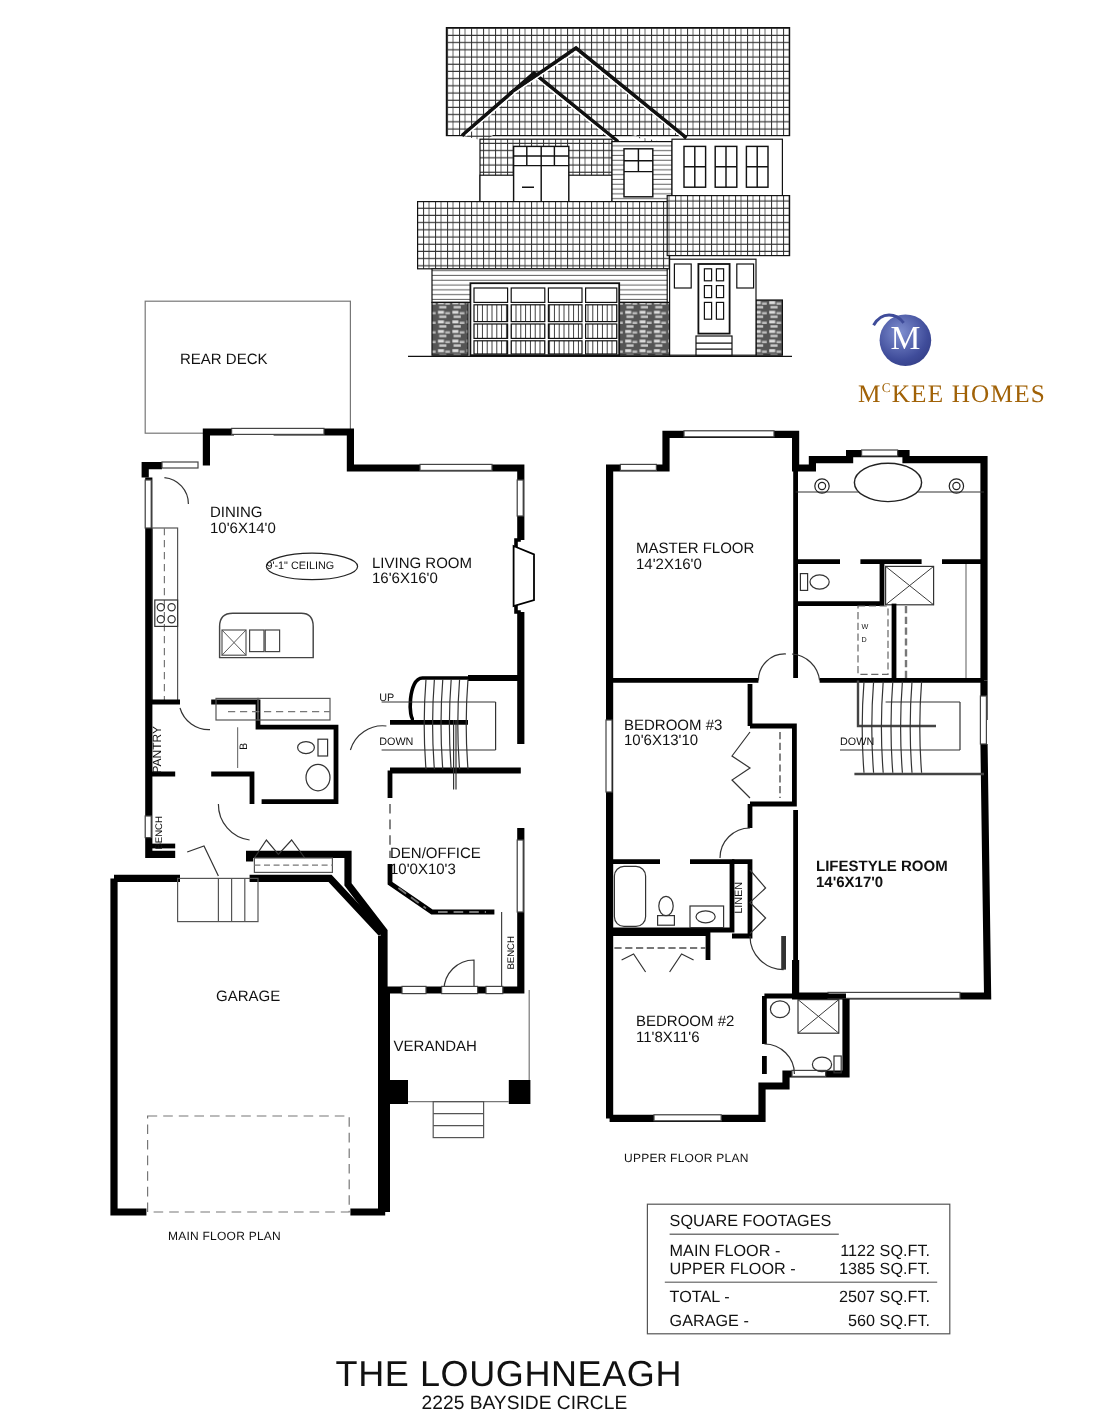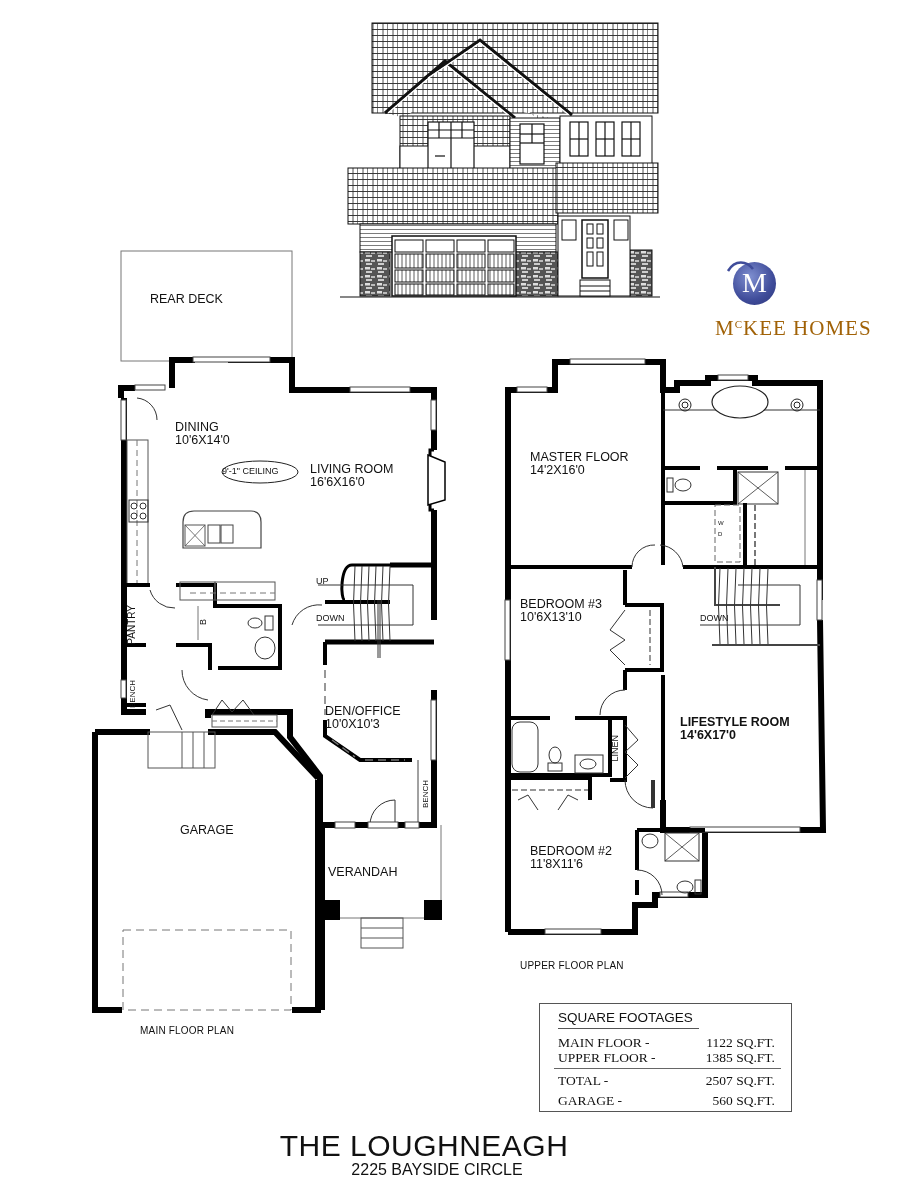--- a/index.html
+++ b/index.html
@@ -6,21 +6,21 @@
     body { width:918px; height:1188px; position:relative; overflow:hidden; font-family:"Liberation Sans", sans-serif; color:#111; }
     .abs { position:absolute; }
     svg { position:absolute; left:0; top:0; }
     .lbl { position:absolute; text-align:left; font-family:"Liberation Sans", sans-serif; color:#111; line-height:1.0; white-space:nowrap; }
     .room-name { font-size:12.5px; }
     .room-dim { font-size:12.5px; }
     .vert { writing-mode:vertical-rl; transform:rotate(180deg); font-size:9px; }
     .plan-title { font-size:10px; letter-spacing:0.2px; }
     .sq-box { position:absolute; left:516px; top:1003px; width:253px; height:109px; border:1.5px solid #555; box-sizing:border-box; background:#fff;margin-left:23px; }
     .sq-title { position:absolute; left:18px; top:6px; font-size:13.5px; border-bottom:1.5px solid #555; padding-bottom:3px; padding-right:6px; }
-    .sq-row { position:absolute; left:18px; right:16px; font-size:13.5px; display:flex; justify-content:space-between;font-family:Liberation Serif, serif; }
+    .sq-row { position:absolute; left:18px; right:16px; font-size:13.5px; display:flex; justify-content:space-between; }
     .sq-sep { position:absolute; left:14px; right:10px; top:64px; border-top:1.5px solid #666; }
     .logo-text { position:absolute; left:715px; top:316px; font-family:"Liberation Serif", serif; font-size:21px; color:#a16207; letter-spacing:1px; }
     .logo-text sup { font-size:11px; vertical-align:top; position:relative; top:2px; }
     .main-title { position:absolute; left:0; width:848px; top:1129px; text-align:center; font-size:30px; letter-spacing:0.5px; }
     .sub-title { position:absolute; left:0; width:874px; top:1161px; text-align:center; font-size:16px; }
   </style>
 </head>
 <body>
 
 <div class="abs" style="left:340px;top:18px;width:320px;height:280px;">

